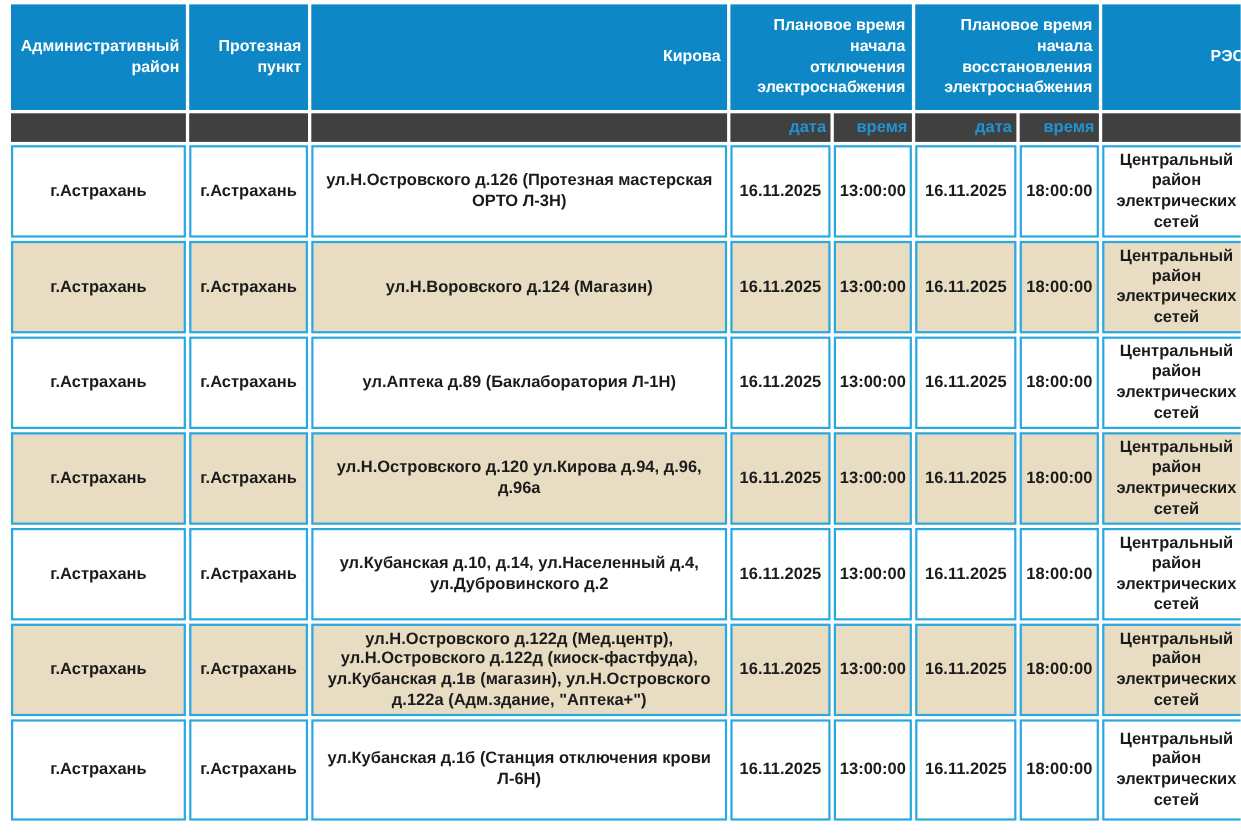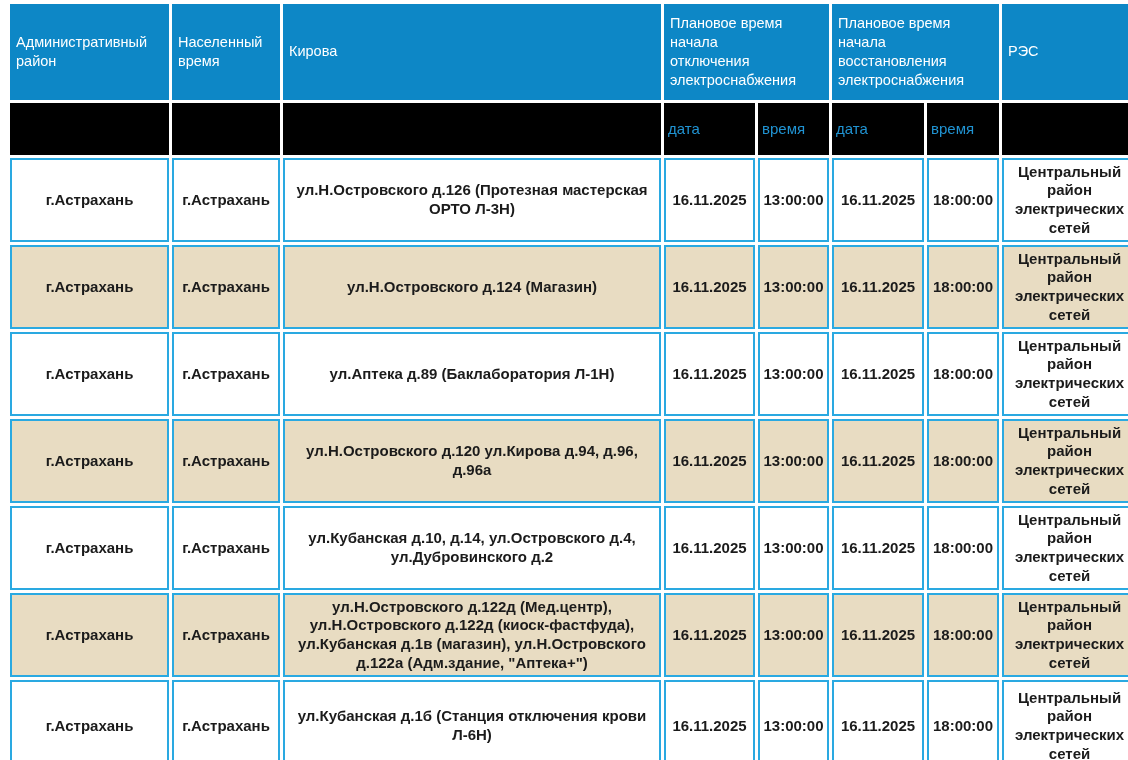--- a/index.html
+++ b/index.html
@@ -15,35 +15,35 @@
   table.outage {
     border-collapse: separate;
     border-spacing: 3px;
     table-layout: fixed;
     width: 1133px;
   }
   
   th {
     background: #0d87c6;
     color: #ffffff;
-    font-weight: 400;
+    font-weight: 700;
     font-size: 14.5px;
     line-height: 1.32;
-    text-align: left;
+    text-align: right;
     vertical-align: middle;
     padding: 4px 6px;
   }
   thead tr.main th { height: 88px; }
   thead tr.main th.group { white-space: pre-line; }
   thead tr.sub th {
-    background: #000000;
+    background: #404040;
     color: #2093d2;
     height: 20px;
     font-size: 15px;
-    padding: 16px 4px;
+    padding: 3px 4px;
     margin-top: 12px;
   }
   
   td {
     border: 2px solid #2aa9e1;
     background: #ffffff;
     color: #1b1b1b;
     font-weight: 700;
     font-size: 15px;
     line-height: 1.25;
@@ -69,21 +69,21 @@
         <col style="width:378px">
         <col style="width:91px">
         <col style="width:71px">
         <col style="width:92px">
         <col style="width:72px">
         <col style="width:135px">
       </colgroup>
       <thead>
         <tr class="main">
           <th>Административный район</th>
-          <th>Населенный время</th>
+          <th>Протезная пункт</th>
           <th>Кирова</th>
           <th class="group" colspan="2">Плановое время
 начала
 отключения
 электроснабжения</th>
           <th class="group" colspan="2">Плановое время
 начала
 восстановления
 электроснабжения</th>
           <th>РЭС</th>
@@ -107,21 +107,21 @@
     <td class="nowrap">16.11.2025</td>
     <td class="nowrap">13:00:00</td>
     <td class="nowrap">16.11.2025</td>
     <td class="nowrap">18:00:00</td>
     <td>Центральный район электрических сетей</td>
   </tr>
 
   <tr class="alt">
     <td>г.Астрахань</td>
     <td>г.Астрахань</td>
-    <td>ул.Н.Островского д.124 (Магазин)</td>
+    <td>ул.Н.Воровского д.124 (Магазин)</td>
     <td class="nowrap">16.11.2025</td>
     <td class="nowrap">13:00:00</td>
     <td class="nowrap">16.11.2025</td>
     <td class="nowrap">18:00:00</td>
     <td>Центральный район электрических сетей</td>
   </tr>
 
   <tr>
     <td>г.Астрахань</td>
     <td>г.Астрахань</td>
@@ -140,21 +140,21 @@
     <td class="nowrap">16.11.2025</td>
     <td class="nowrap">13:00:00</td>
     <td class="nowrap">16.11.2025</td>
     <td class="nowrap">18:00:00</td>
     <td>Центральный район электрических сетей</td>
   </tr>
 
   <tr>
     <td>г.Астрахань</td>
     <td>г.Астрахань</td>
-    <td>ул.Кубанская д.10, д.14, ул.Островского д.4, ул.Дубровинского д.2</td>
+    <td>ул.Кубанская д.10, д.14, ул.Населенный д.4, ул.Дубровинского д.2</td>
     <td class="nowrap">16.11.2025</td>
     <td class="nowrap">13:00:00</td>
     <td class="nowrap">16.11.2025</td>
     <td class="nowrap">18:00:00</td>
     <td>Центральный район электрических сетей</td>
   </tr>
 
   <tr class="alt">
     <td>г.Астрахань</td>
     <td>г.Астрахань</td>

